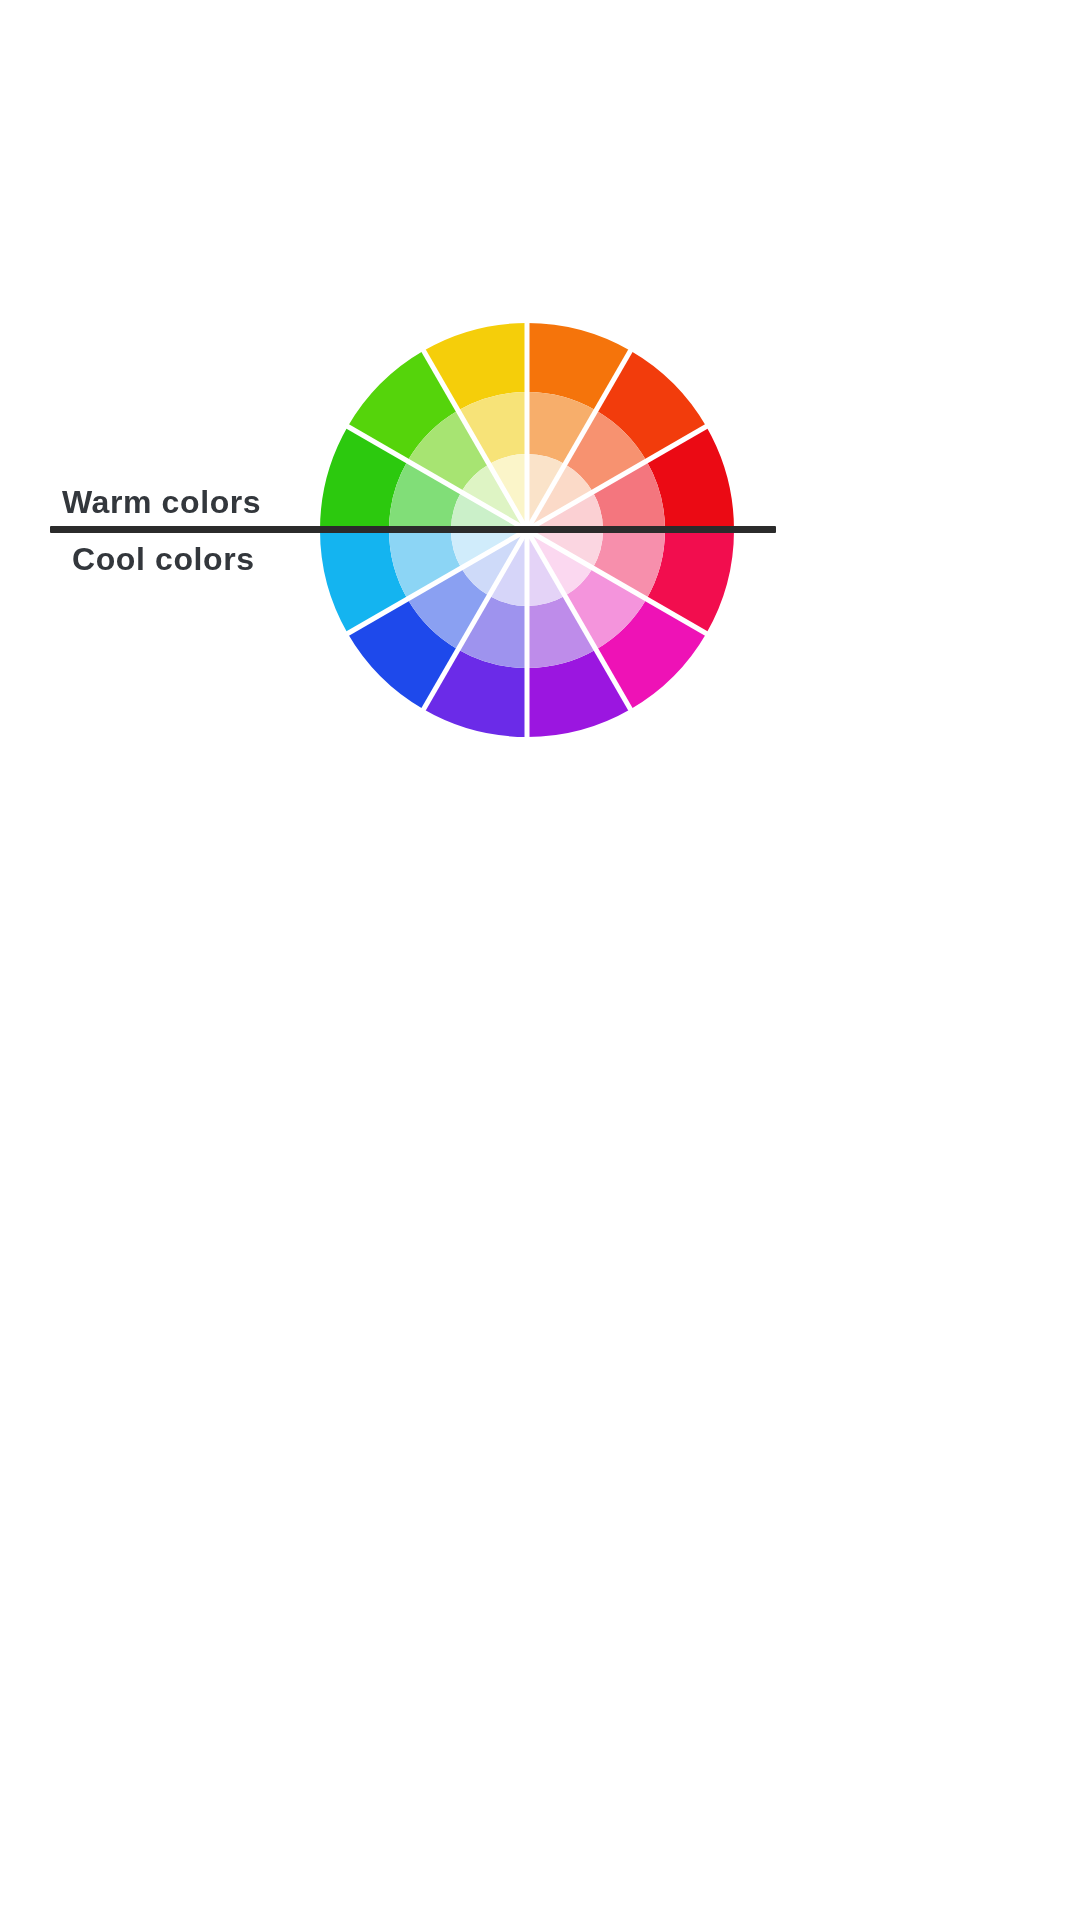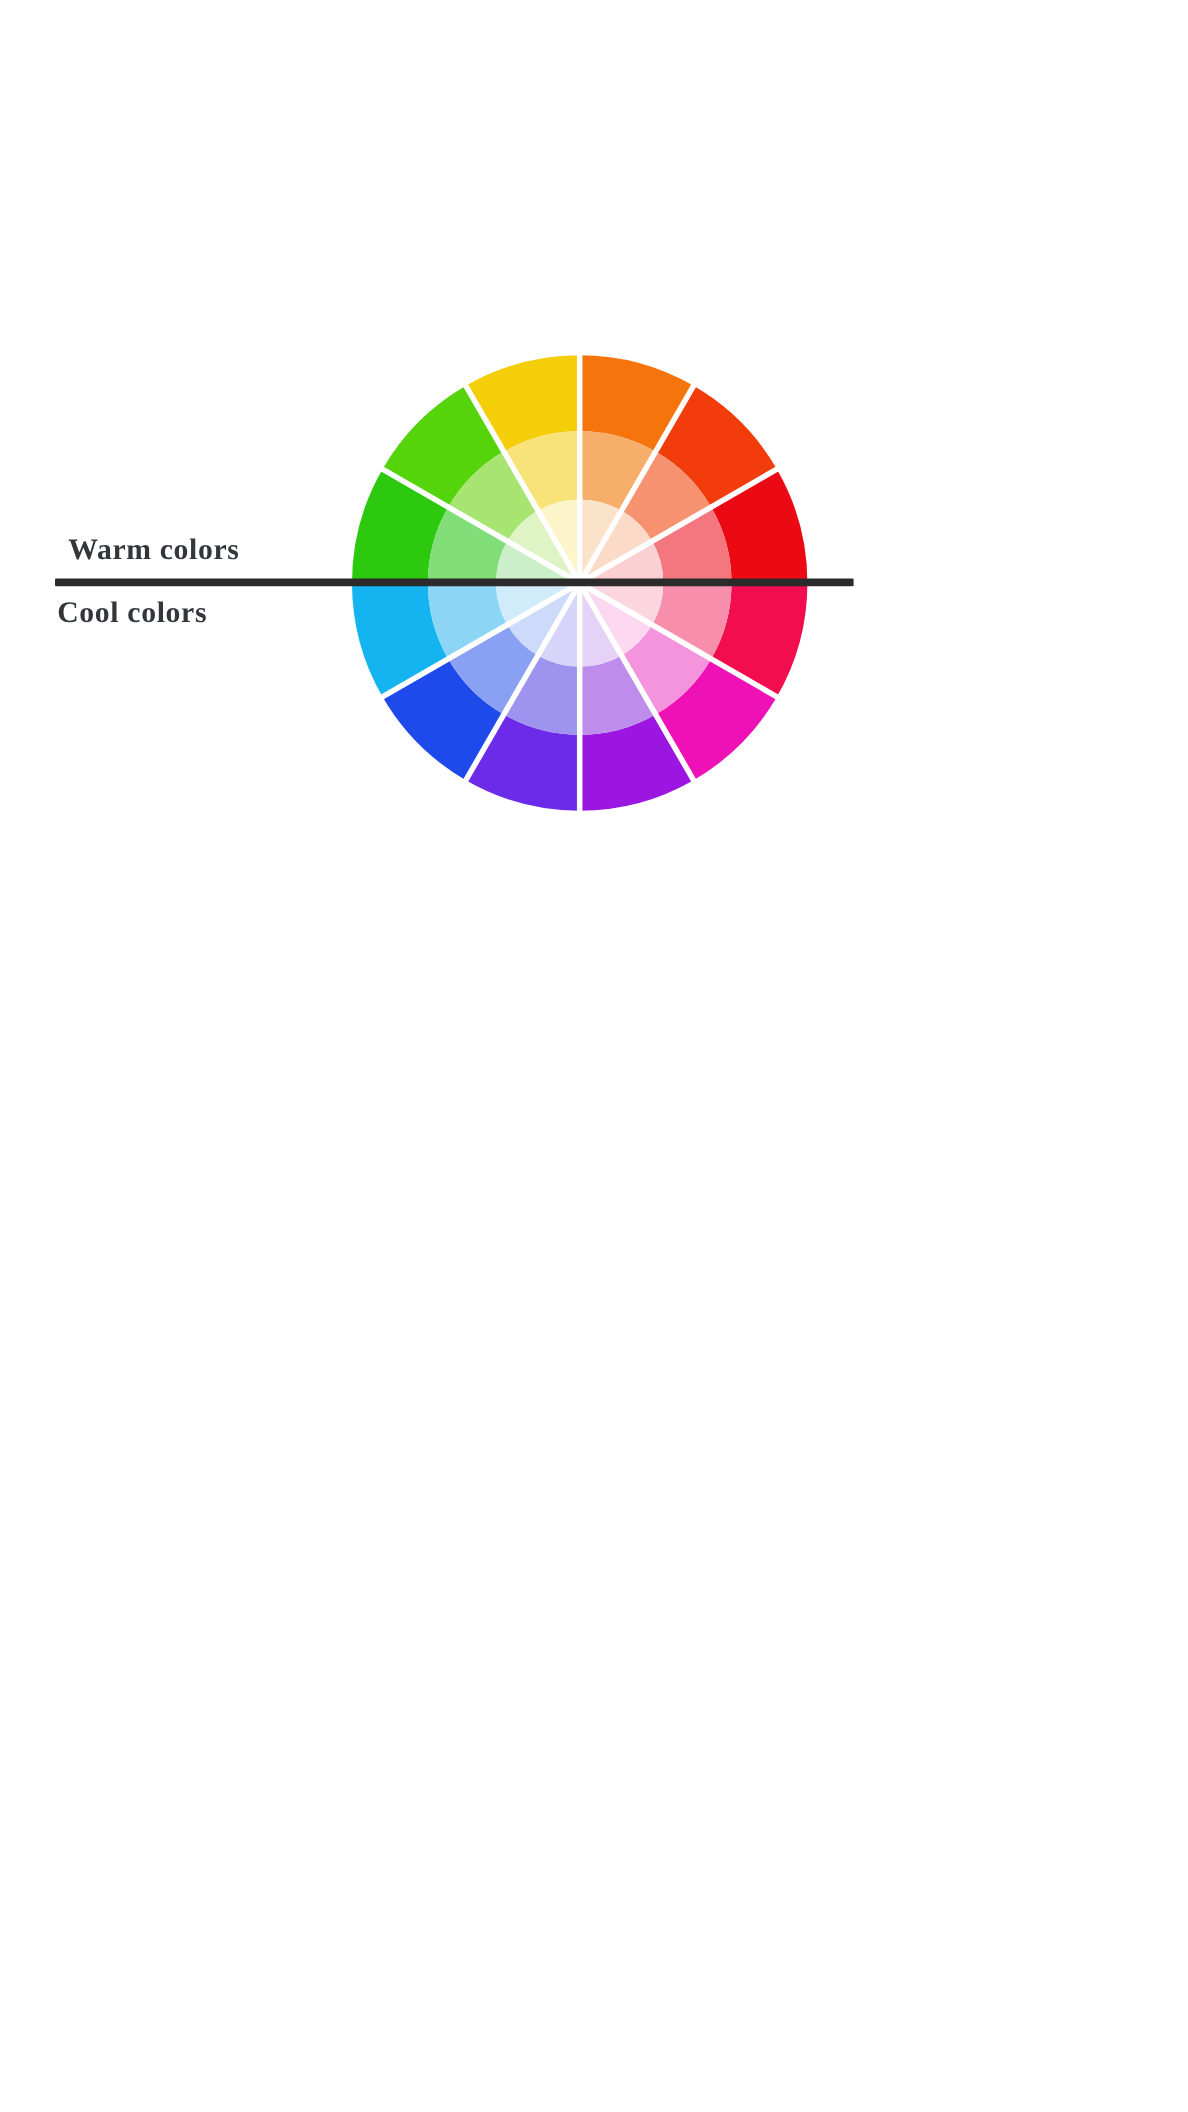--- a/index.html
+++ b/index.html
@@ -44,31 +44,30 @@
     height: 7px;
     background: #2b2b2b;
     border-radius: 1px;
   }
 
   
   .wheel-label {
     position: absolute;
     color: #33373c;
     font-weight: 700;
-    font-size: 27px;
+    font-size: 32px;
     letter-spacing: 0.6px;
     white-space: nowrap;
-    font-family: Liberation Serif, serif;
   }
   #label-warm {
     left: 62px;
     top: 484px;
   }
   #label-cool {
-    left: 52px;
+    left: 72px;
     top: 541px;
   }
 </style>
 </head>
 <body>
 
 <div id="stage">
 
   <div id="wheel-wrap">
     <svg id="wheel-svg" viewBox="0 0 414 414">

